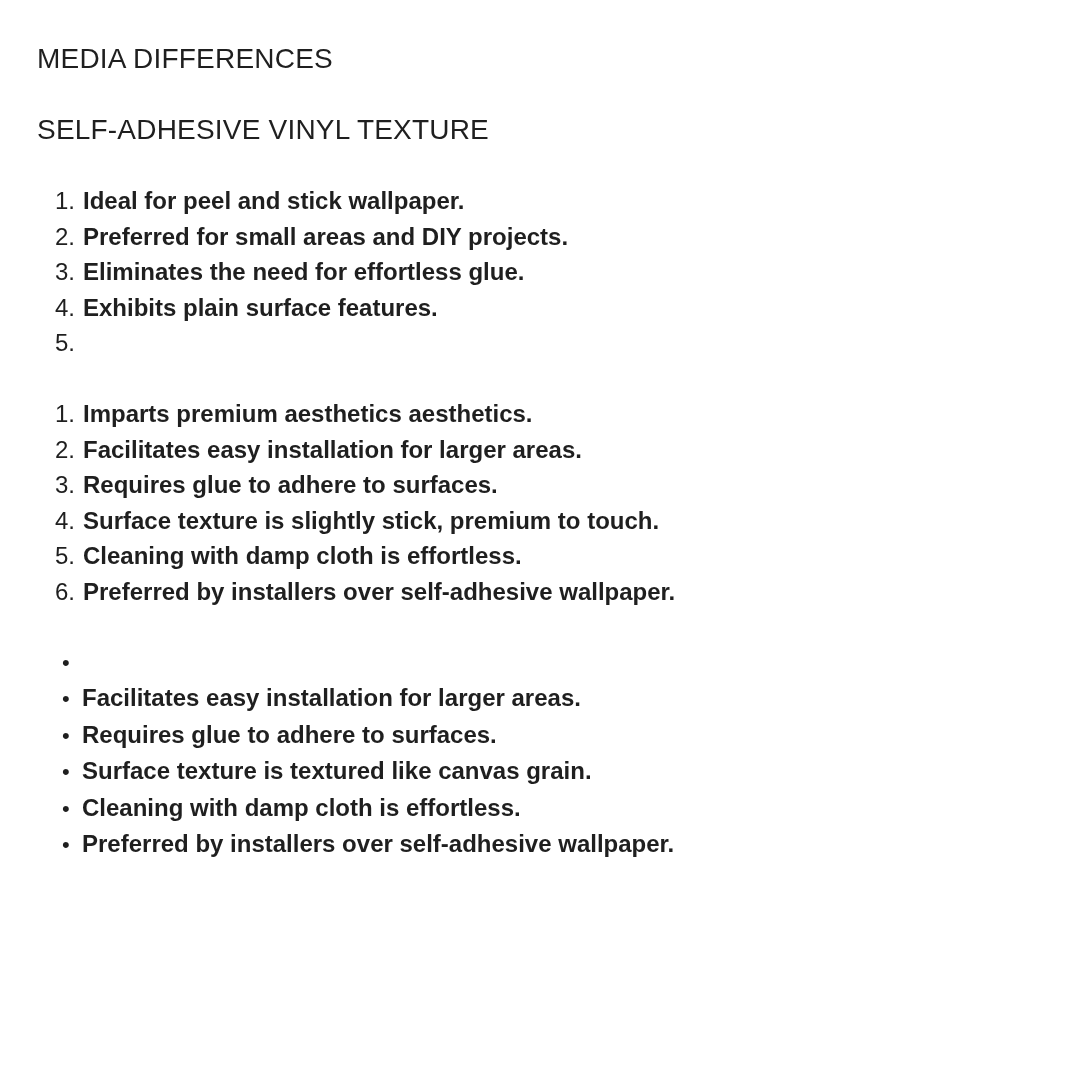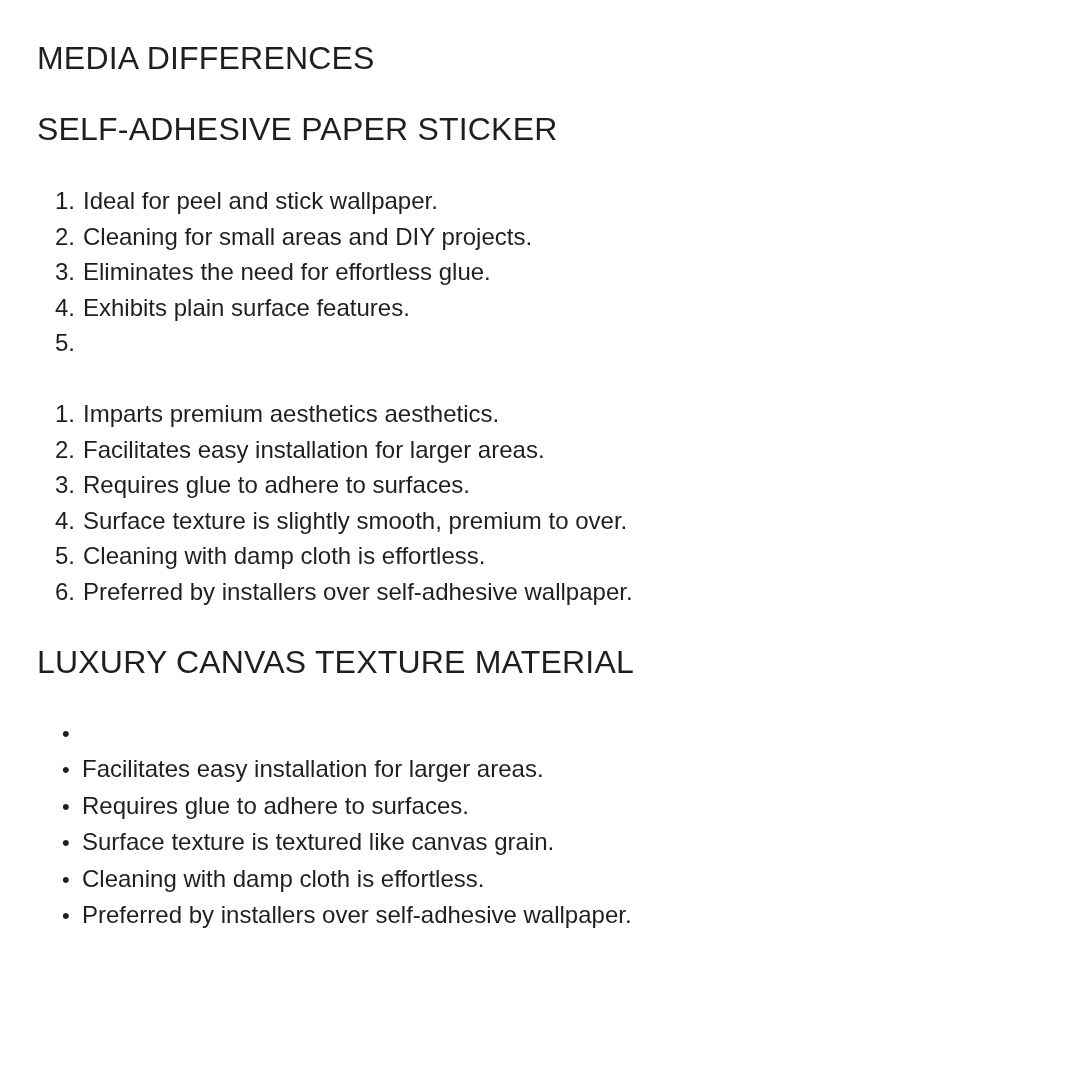--- a/index.html
+++ b/index.html
@@ -16,21 +16,21 @@
     color: #1f1f1f;
     overflow: hidden;
   }
   .page {
     box-sizing: border-box;
     width: 1080px;
     height: 1080px;
     padding: 41px 40px 0 37px;
   }
   .doc-heading {
-    font-size: 32px;
+    font-size: 28px;
     font-weight: 400;
     letter-spacing: 0.2px;
     margin: 0 0 35.5px 0;
     white-space: nowrap;
   }
   .list {
     margin: 0 0 35.5px 0;
   }
   .list-item {
     display: flex;
@@ -46,39 +46,40 @@
   .list.bulleted {
     margin-left: 25px;
   }
   .list.bulleted .marker {
     flex: 0 0 20px;
     width: 20px;
     font-size: 22px;
   }
   .item-text {
     white-space: nowrap;
+    font-weight: bold;
   }
 </style>
 </head>
 <body style="color: rgb(31, 31, 31); background: rgb(255, 255, 255);">
 
 <div class="page">
 
   <div class="doc-heading">MEDIA DIFFERENCES</div>
 
   <div class="section">
-    <div class="doc-heading">SELF-ADHESIVE PAPER STICKER</div>
+    <div class="doc-heading">SELF-ADHESIVE VINYL TEXTURE</div>
     <div class="list numbered">
       <div class="list-item">
         <span class="marker">1.</span>
         <span class="item-text">Ideal for peel and stick wallpaper.</span>
       </div>
       <div class="list-item">
         <span class="marker">2.</span>
-        <span class="item-text">Cleaning for small areas and DIY projects.</span>
+        <span class="item-text">Preferred for small areas and DIY projects.</span>
       </div>
       <div class="list-item">
         <span class="marker">3.</span>
         <span class="item-text">Eliminates the need for effortless glue.</span>
       </div>
       <div class="list-item">
         <span class="marker">4.</span>
         <span class="item-text">Exhibits plain surface features.</span>
       </div>
       <div class="list-item">
@@ -96,35 +97,34 @@
       <div class="list-item">
         <span class="marker">2.</span>
         <span class="item-text">Facilitates easy installation for larger areas.</span>
       </div>
       <div class="list-item">
         <span class="marker">3.</span>
         <span class="item-text">Requires glue to adhere to surfaces.</span>
       </div>
       <div class="list-item">
         <span class="marker">4.</span>
-        <span class="item-text">Surface texture is slightly smooth, premium to over.</span>
+        <span class="item-text">Surface texture is slightly stick, premium to touch.</span>
       </div>
       <div class="list-item">
         <span class="marker">5.</span>
         <span class="item-text">Cleaning with damp cloth is effortless.</span>
       </div>
       <div class="list-item">
         <span class="marker">6.</span>
         <span class="item-text">Preferred by installers over self-adhesive wallpaper.</span>
       </div>
     </div>
   </div>
 
   <div class="section">
-    <div class="doc-heading">LUXURY CANVAS TEXTURE MATERIAL</div>
     <div class="list bulleted">
       <div class="list-item">
         <span class="marker">•</span>
       </div>
       <div class="list-item">
         <span class="marker">•</span>
         <span class="item-text">Facilitates easy installation for larger areas.</span>
       </div>
       <div class="list-item">
         <span class="marker">•</span>

